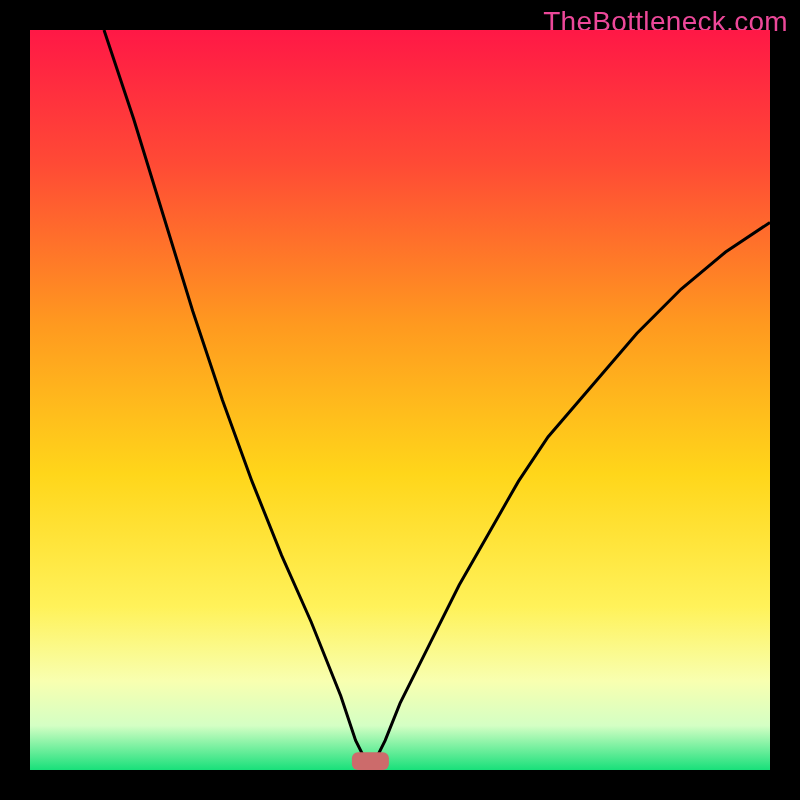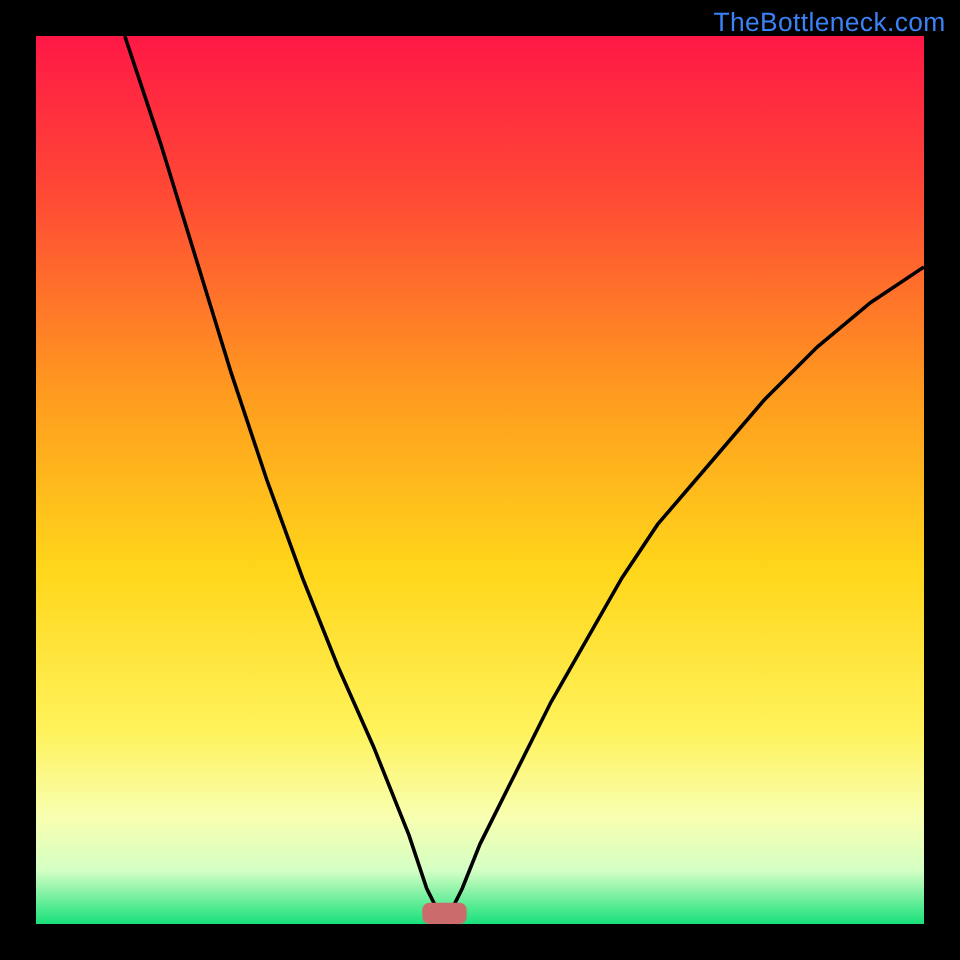--- a/index.html
+++ b/index.html
@@ -21,22 +21,22 @@
     position: absolute;
     left: 30px;
     top: 30px;
     width: 740px;
     height: 740px;
   }
   .attribution {
     position: absolute;
     top: 6px;
     right: 12px;
-    color: #3b82f6;
-    font-size: 22px;
+    color: #ec4899;
+    font-size: 28px;
     letter-spacing: 0.3px;
     margin-left: 48px;
   }
 </style>
 </head>
 <body>
 
 <div class="frame">
   <div class="attribution">TheBottleneck.com</div>
 

